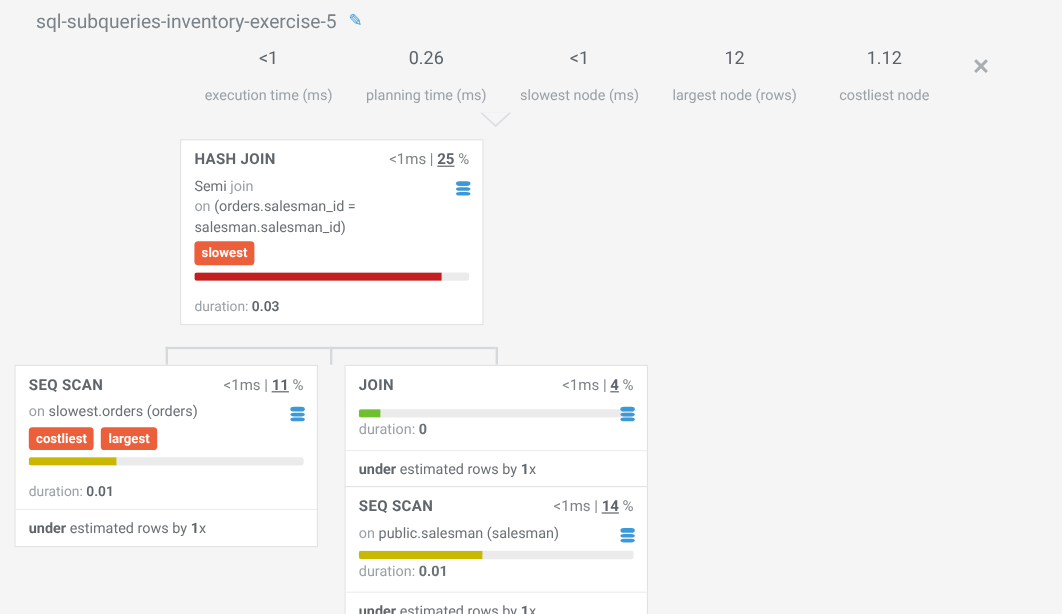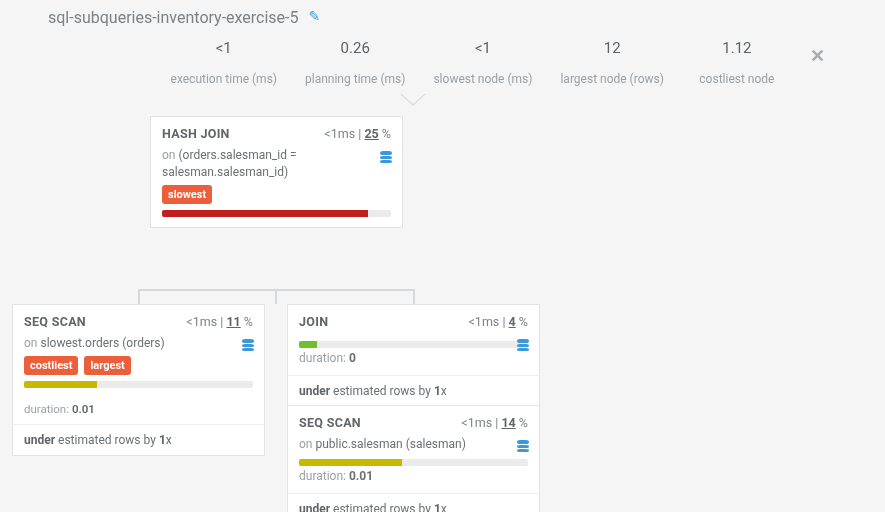--- a/index.html
+++ b/index.html
@@ -6,22 +6,23 @@
   body {
     font-family: -apple-system, "Segoe UI", Roboto, Helvetica, Arial, sans-serif;
     background: #f5f5f5;
     width: 885px;
     height: 512px;
     overflow: hidden;
     color: #666;
     font-size: 13px;
   }
   .header {
-    padding: 8px 18px 10px 48px;
+    padding: 8px 18px 10px 30px;
     display: flex;
+    align-items: center;
     gap: 10px;
   }
   .title {
     color: #7a8288;
     font-size: 16px;
     font-weight: 400;
   }
   .edit-icon {
     color: #3b99d8;
     font-size: 14px;
@@ -180,26 +181,28 @@
       <span class="nstats">
         <span>&lt;1ms</span> | <span class="pct">25</span> %
       </span>
     </div>
     <div class="body">
       <div class="disk">
           <span></span>
           <span></span>
           <span></span>
         </div>
+      <div><span>Semi</span> <span class="muted">join</span></div>
       <div><span class="muted">on</span> <span>(orders.salesman_id = salesman.salesman_id)</span></div>
       <span class="badge">slowest</span>
       <div class="bar red">
           <i style="width:90%"></i>
         </div>
     </div>
+    <div class="dur"><span class="muted">duration:</span> <b>0.03</b></div>
   </div>
 
   <div class="node n2">
     <div class="nhead">
       <span class="ntitle">SEQ SCAN</span>
       <span class="nstats">
         <span>&lt;1ms</span> | <span class="pct">11</span> %
       </span>
     </div>
     <div class="body">

